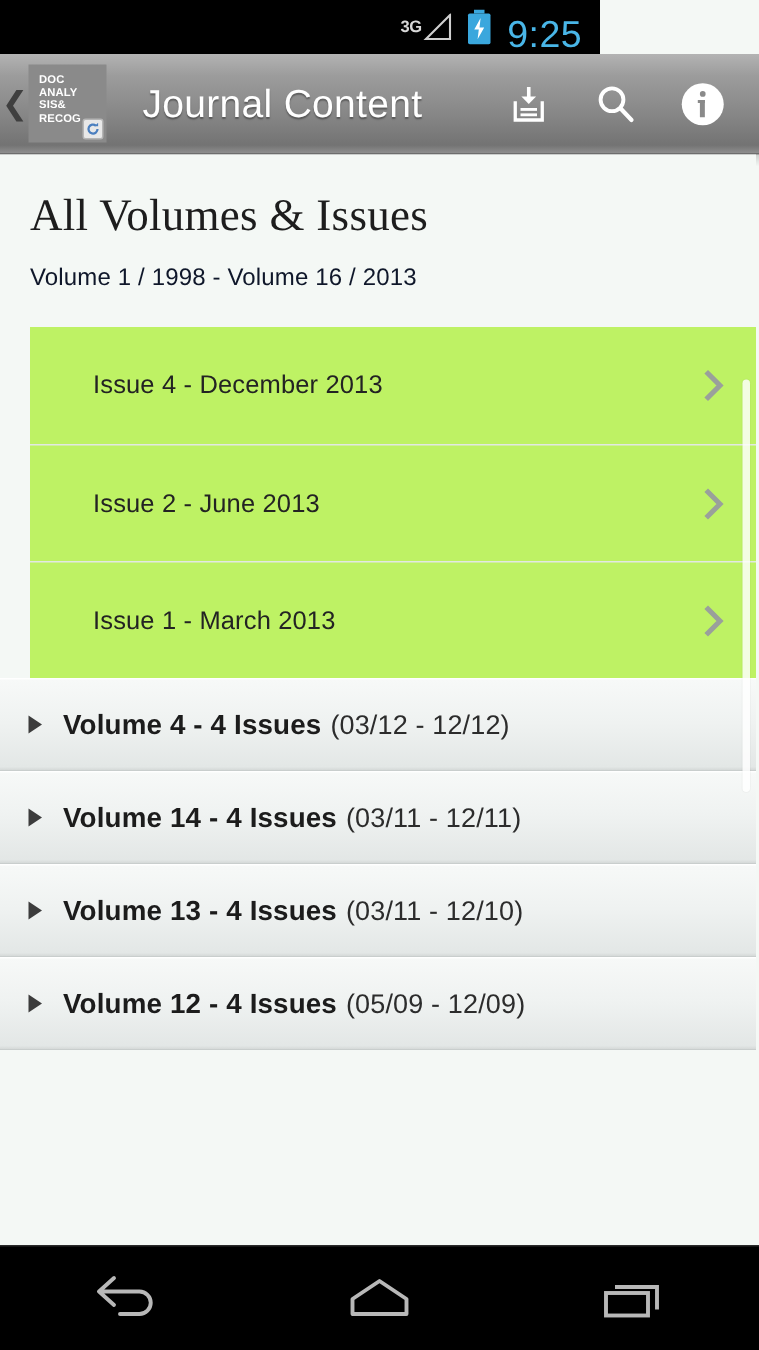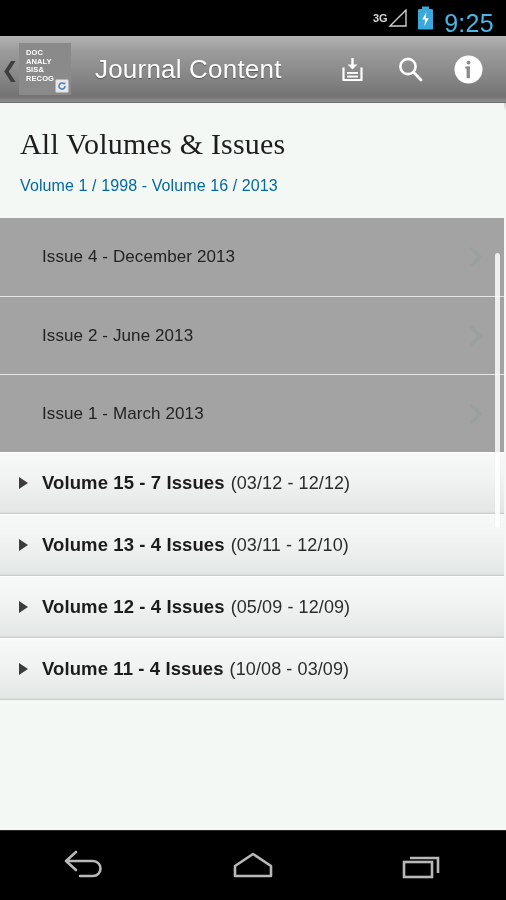--- a/index.html
+++ b/index.html
@@ -12,21 +12,21 @@
   #screen {
     position:relative;
     width:506px; height:900px;
     background:#f4f8f5;
     overflow:hidden;
   }
 
   
   .statusbar {
     position:absolute; top:0; left:0;
-    width:506px; height:36px;
+    width:400px; height:36px;
     background:#000;
     display:flex; align-items:center; justify-content:flex-end;
     padding-right:12px;
   }
   .sb-3g {
     font-size:11px; color:#d8d8d8; font-weight:bold;
     margin-right:1px; letter-spacing:-.3px;
   }
   .sb-signal { width:20px; height:19px; margin-right:9px; display:block; }
   .sb-batt { width:17px; height:24px; margin-right:10px; display:block; }
@@ -96,31 +96,32 @@
     width:504px; height:727px;
     background:#f4f8f5;
     overflow:hidden;
   }
   .page-title {
     font-family:"Liberation Serif", serif;
     font-size:30px; color:#1d1d1d; font-weight:400;
     padding:24px 0 0 20px; letter-spacing:.2px;
   }
   .page-sub {
-    font-size:16px; color:#0369a1;
+    font-size:16px; color:#0f172a;
     padding:16px 0 0 20px; letter-spacing:.1px;
   }
 
   .issue-list { margin-top:23px; }
   .issue-row {
     position:relative;
     height:78px;
     border-top:1px solid #e2e8e3;
     display:flex; align-items:center;
-    background:#a3a3a3;
+    background:#bef264;
+    margin-left:20px;
   }
   .issue-row:first-child { border-top:none; }
   .issue-label {
     font-size:17px; color:#232323;
     padding-left:42px; letter-spacing:.1px;
   }
   .issue-chev {
     position:absolute; right:20px; top:50%;
     transform:translateY(-50%);
     width:16px; height:22px;
@@ -280,39 +281,39 @@
               <path d="M4 3 L12 11 L4 19" fill="none" stroke="#9aa09b" stroke-width="3.4" stroke-linecap="square"></path>
             </svg>
         </span>
       </div>
     </div>
 
     <div class="vol-list">
       <div class="vol-row">
         <span class="vol-tri"></span>
         <span class="vol-text">
-          <span class="vol-main">Volume 15 - 7 Issues</span><span class="vol-range">(03/12  -  12/12)</span>
+          <span class="vol-main">Volume 4 - 4 Issues</span><span class="vol-range">(03/12  -  12/12)</span>
+        </span>
+      </div>
+      <div class="vol-row">
+        <span class="vol-tri"></span>
+        <span class="vol-text">
+          <span class="vol-main">Volume 14 - 4 Issues</span><span class="vol-range">(03/11  -  12/11)</span>
         </span>
       </div>
       <div class="vol-row">
         <span class="vol-tri"></span>
         <span class="vol-text">
           <span class="vol-main">Volume 13 - 4 Issues</span><span class="vol-range">(03/11  -  12/10)</span>
         </span>
       </div>
       <div class="vol-row">
         <span class="vol-tri"></span>
         <span class="vol-text">
           <span class="vol-main">Volume 12 - 4 Issues</span><span class="vol-range">(05/09  -  12/09)</span>
-        </span>
-      </div>
-      <div class="vol-row">
-        <span class="vol-tri"></span>
-        <span class="vol-text">
-          <span class="vol-main">Volume 11 - 4 Issues</span><span class="vol-range">(10/08  -  03/09)</span>
         </span>
       </div>
     </div>
 
     <div class="scroll-track">
       <div class="scroll-thumb"></div>
     </div>
   </div>
 
   <div class="navbar">

